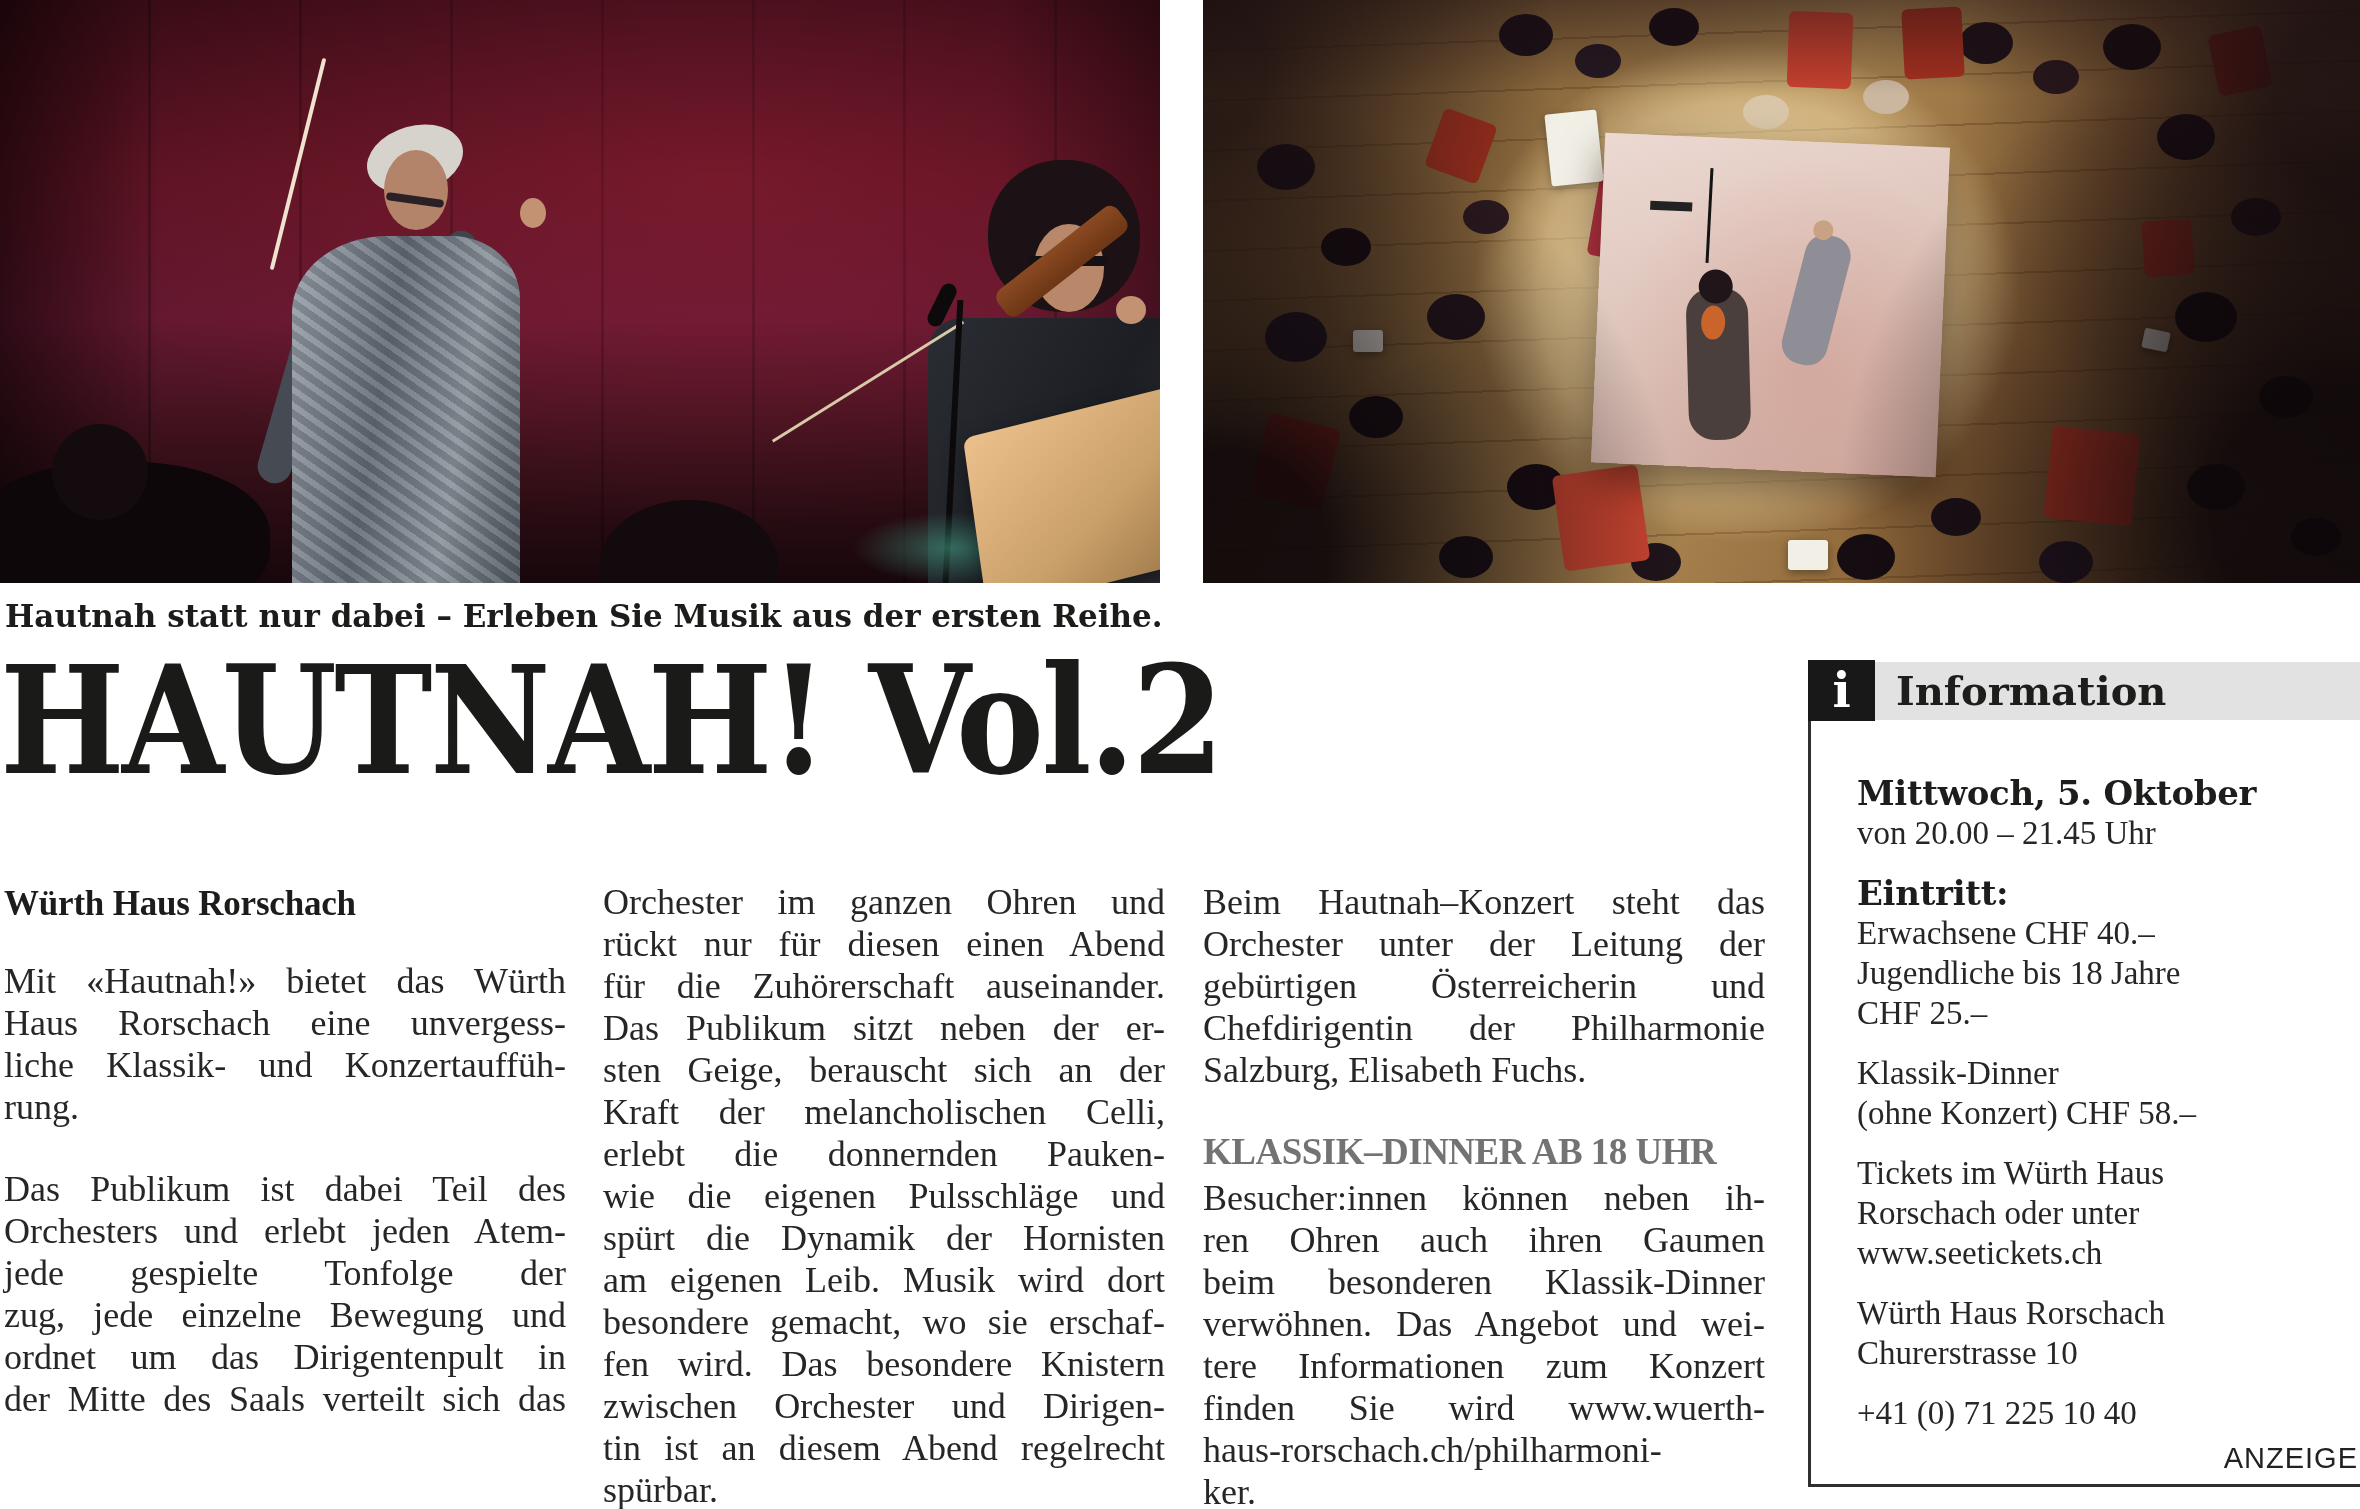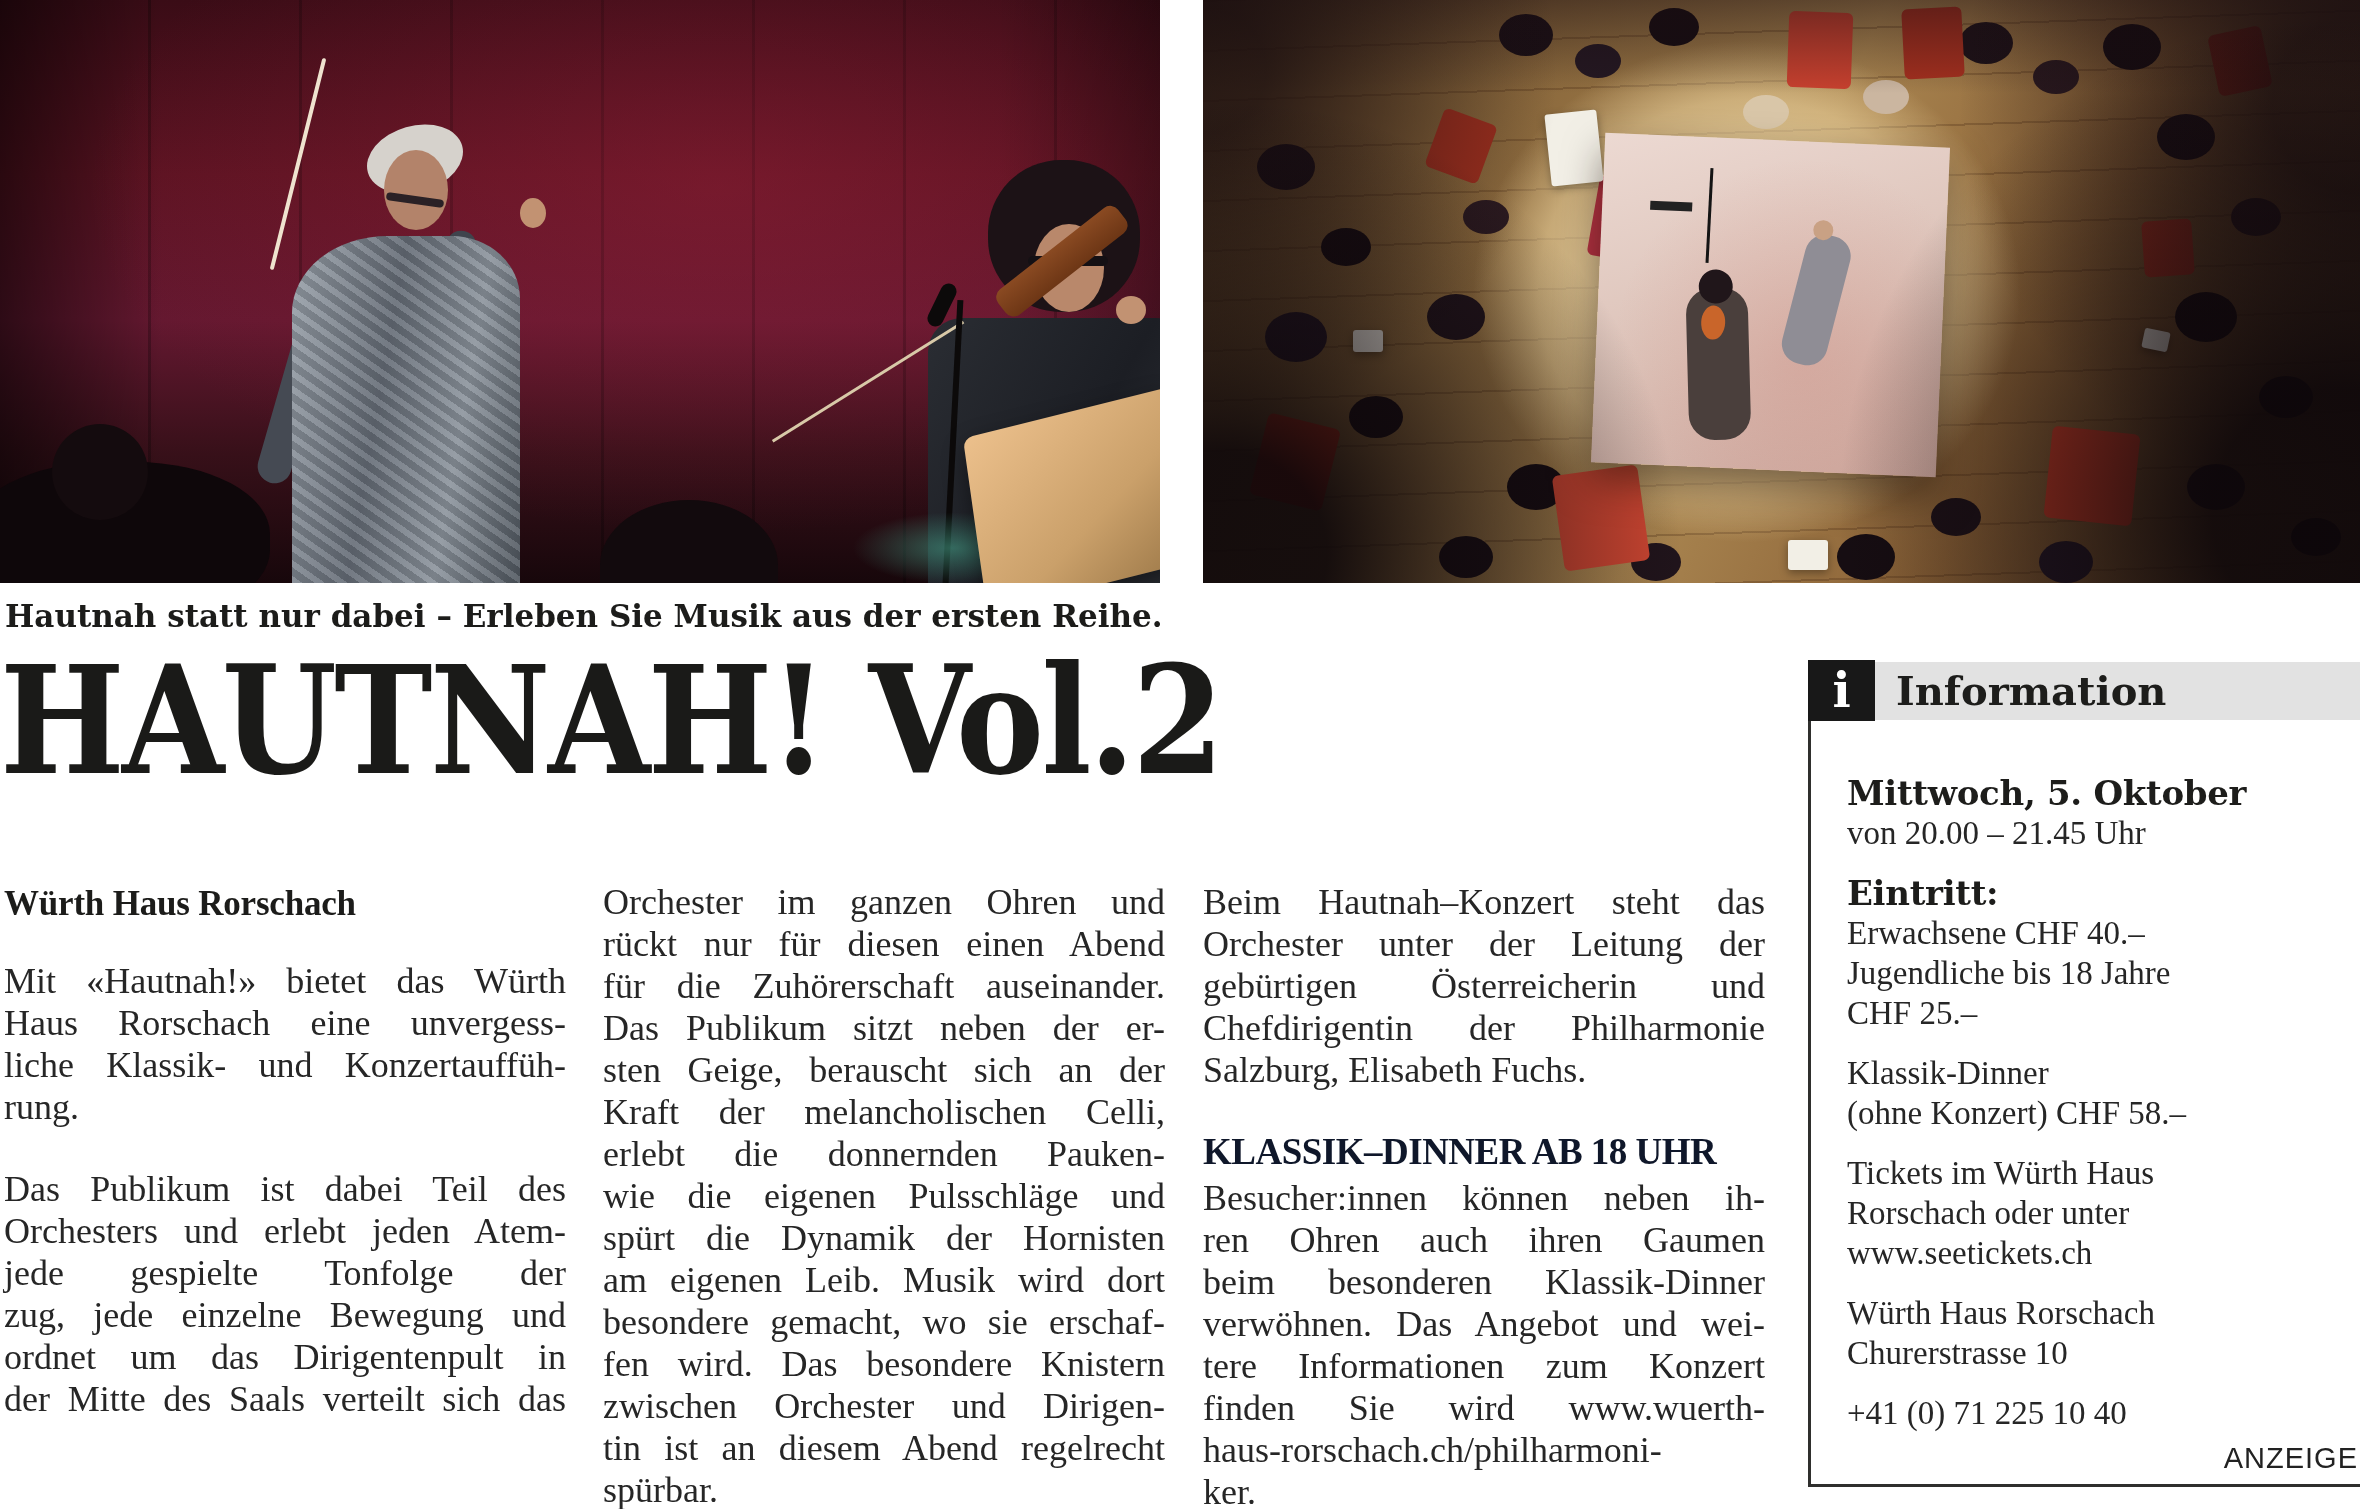--- a/index.html
+++ b/index.html
@@ -99,33 +99,33 @@
   .col{position:absolute;top:881px;width:562px;}
   .col1{left:4px;}.col2{left:603px;}.col3{left:1203px;}
   .tline{font:36px/42px "Liberation Serif",serif;color:#262626;
     text-align:justify;text-align-last:justify;white-space:normal;}
   .block{margin:0 0 40px 0;}
   .block .tline:last-child{text-align-last:left;}
   .block.cont .tline:last-child{text-align-last:justify;}
   .block.heading{margin-bottom:33px;}
   .block.heading .tline{font:700 35px/46px "Liberation Serif",serif;color:#1c1c1a;letter-spacing:-.2px;}
   .block.subhead{margin:2px 0 4px 0;}
-  .block.subhead .tline{font:700 37px/42px "Liberation Serif",serif;color:#0f172a;letter-spacing:-.5px;}
+  .block.subhead .tline{font:700 37px/42px "Liberation Serif",serif;color:#737373;letter-spacing:-.5px;}
 
   
   .ibox-rule-left{left:1808px;top:660px;width:3px;height:827px;background:#2f2f2d;}
   .ibox-rule-bottom{left:1808px;top:1484px;width:552px;height:3px;background:#2f2f2d;}
   .ibox-icon{left:1808px;top:660px;width:67px;height:61px;background:#181818;
     color:#fff;font:700 48px/61px "DejaVu Serif",serif;text-align:center;}
   .ibox-bar{left:1875px;top:662px;width:485px;height:58px;background:#e2e2e2;}
   .ibox-title{left:1896px;top:662px;height:58px;line-height:58px;
     font:700 40px/58px "DejaVu Serif",serif;color:#1d1d1b;}
   .ibox-body{left:1847px;top:765px;width:505px;padding-top:8px;}
   .igroup{margin-bottom:20px;}
-  .iline{font:33px/40px "Liberation Serif",serif;color:#262626;}
+  .iline{font:33px/40px "Liberation Serif",serif;color:#262626;margin-left:10px;}
   .iline.bold{font:700 34px/40px "DejaVu Serif",serif;color:#1d1d1b;letter-spacing:-.3px;}
 
   .anzeige{right:2px;top:1443px;font:29px/30px "Liberation Sans",sans-serif;
     letter-spacing:1px;color:#222;}
 </style>
 </head>
 <body>
 
 <div class="page">
 

